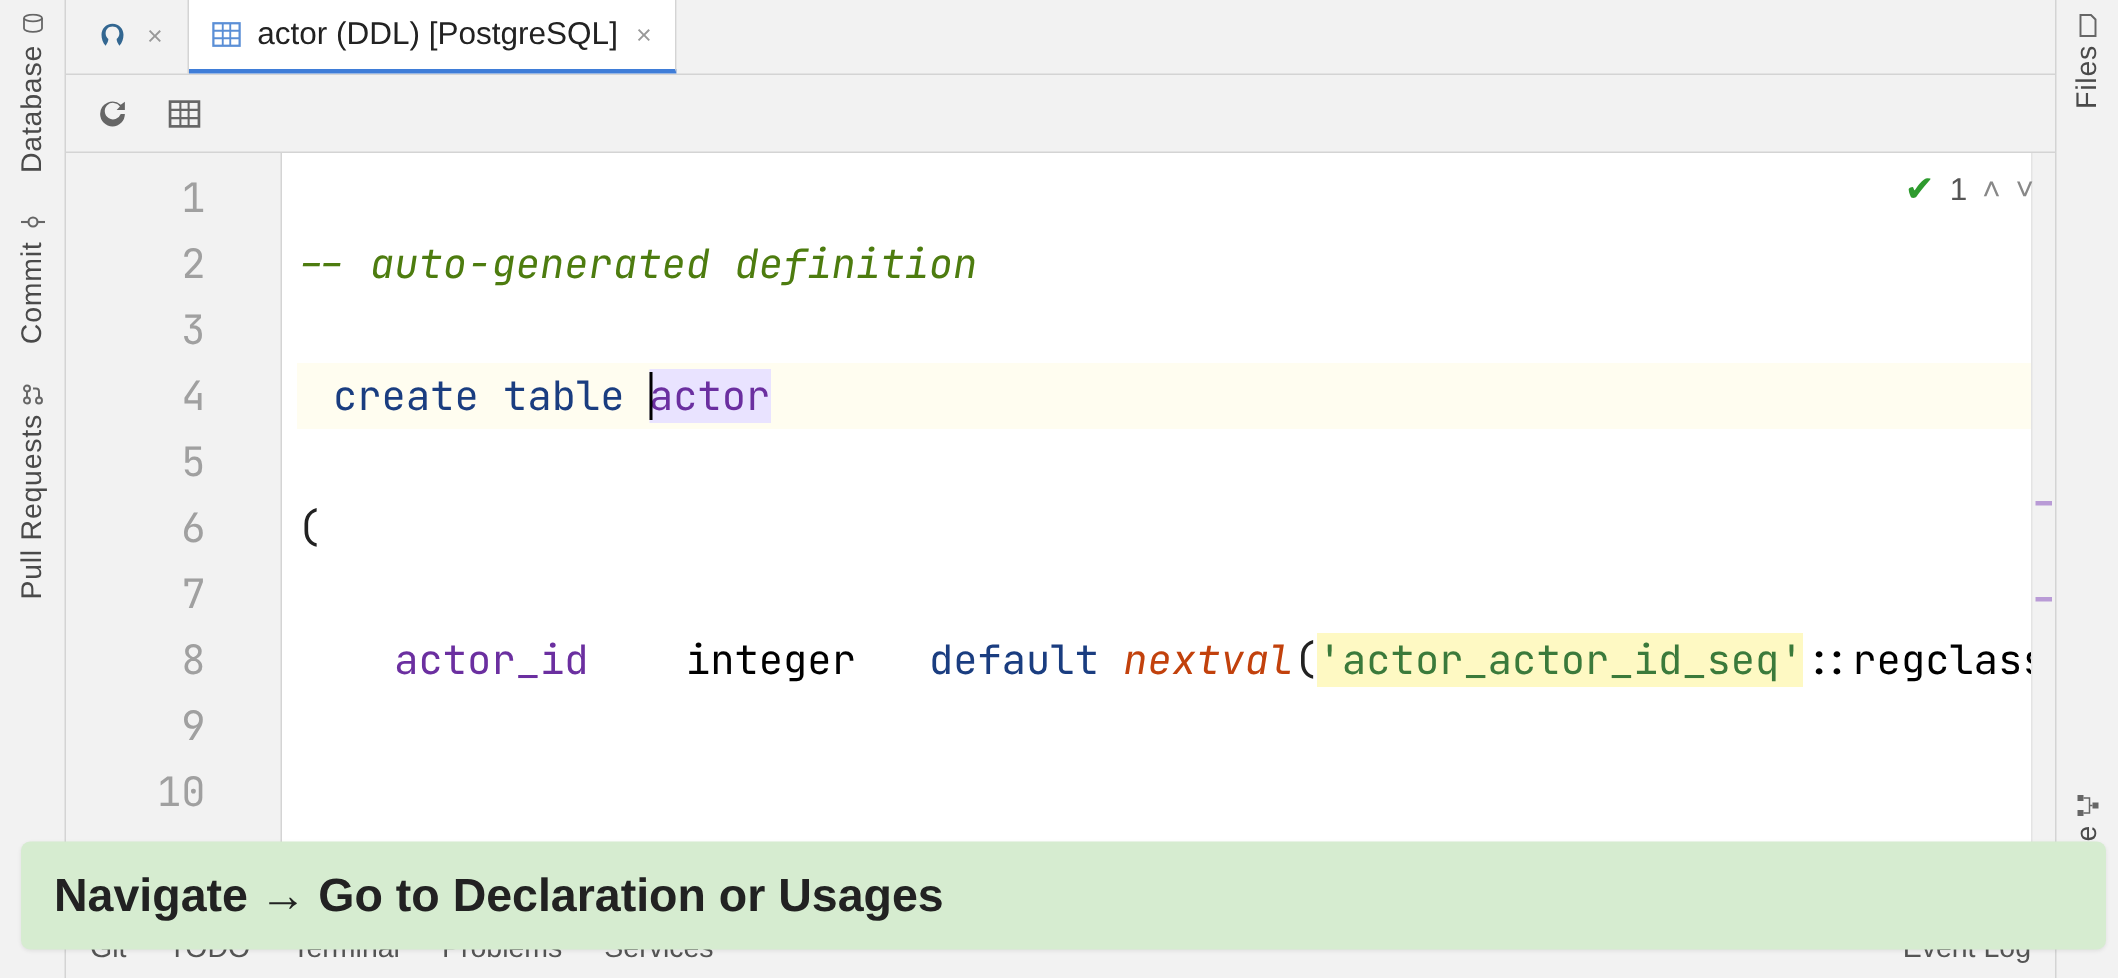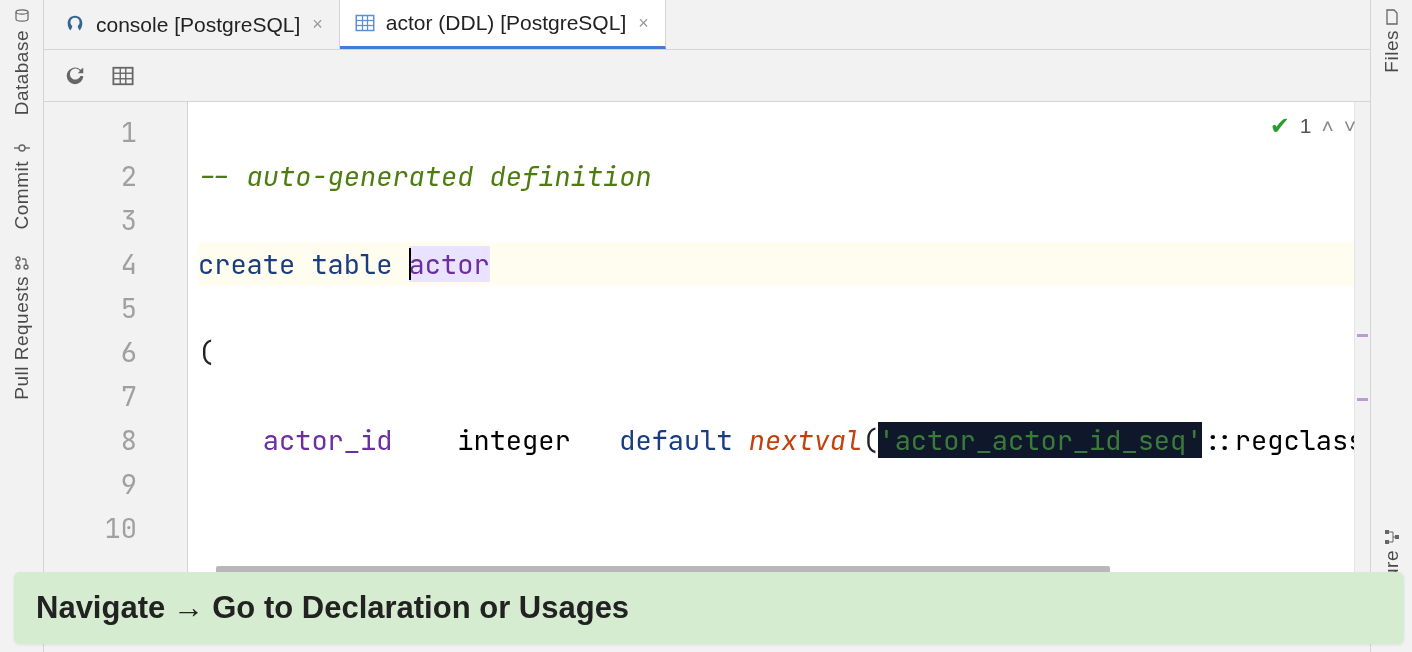--- a/index.html
+++ b/index.html
@@ -102,24 +102,24 @@
     padding-top: 8px;
     padding-left: 10px;
     font-family: "JetBrains Mono", "Menlo", "Consolas", monospace;
     font-size: 27px;
     line-height: 44px;
     white-space: pre;
     overflow: hidden;
     position: relative;
   }
   .code-line { height: 44px; }
-  .hl-line { background: #fffdf0; }
+  .hl-line { background: #fffdf0; padding-left: 24px; }
   .caret-mark { background: #e9e3ff; outline: none; position: relative; }
   .caret-mark::before { content:""; position:absolute; left:0; top:2px; bottom:2px; width:2px; background:#000; }
-  .string-bg { background: #0f172a; }
+  .string-bg { background: #fef9c3; }
 
   .tok-comment { color: #4d7c0f; font-style: italic; }
   .tok-kw { color: #1a3d80; }
   .tok-ident { color: #6b2fa0; }
   .tok-type { color: #000000; margin-top: 44px; }
   .tok-func { color: #c2410c; font-style: italic; }
   .tok-str { color: #3b7a3b; }
   .tok-paren { color: #222; }
 
   
@@ -182,21 +182,21 @@
     color: #555;
     position: relative;
   }
   .bottom-bar .spacer { flex: 1; }
 
   
   .tip-banner {
     position: absolute;
     left: 14px;
     right: 8px;
-    bottom: 8px;
+    bottom: 19px;
     background: #d6ecd0;
     border-radius: 6px;
     padding: 18px 22px;
     font-size: 31px;
     color: #222;
     display: flex;
     align-items: center;
     gap: 8px;
     font-weight: 400;
     box-shadow: 0 1px 3px rgba(0,0,0,.08);
@@ -244,21 +244,20 @@
 
   <div class="main">
 
     <div class="tabbar">
       <div class="tab">
         <span class="tab-icon">
           <svg viewBox="0 0 24 24" width="22" height="22">
               <path d="M12 2c5 0 8 4 8 8 0 3-1 6-3 8-1-2-2-3-2-5 1-1 2-2 2-4 0-3-2-5-5-5s-5 2-5 5c0 2 1 3 2 4 0 2-1 3-2 5-2-2-3-5-3-8 0-4 3-8 8-8z" fill="#336791"></path>
             </svg>
         </span>
-        <span>console [PostgreSQL]</span>
         <span class="close">×</span>
       </div>
       <div class="tab active">
         <span class="tab-icon">
           <svg viewBox="0 0 16 16" width="20" height="20">
               <rect x="1" y="2" width="14" height="12" fill="none" stroke="#5b8fd6" stroke-width="1.2"></rect>
               <line x1="1" y1="6" x2="15" y2="6" stroke="#5b8fd6"></line>
               <line x1="1" y1="10" x2="15" y2="10" stroke="#5b8fd6"></line>
               <line x1="6" y1="2" x2="6" y2="14" stroke="#5b8fd6"></line>
               <line x1="10" y1="2" x2="10" y2="14" stroke="#5b8fd6"></line>

